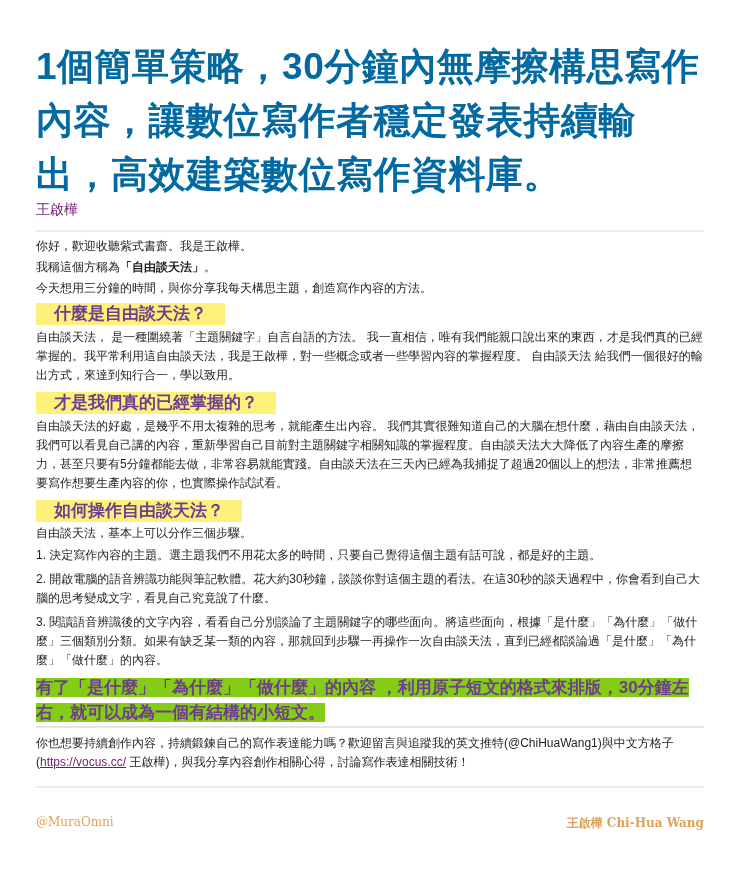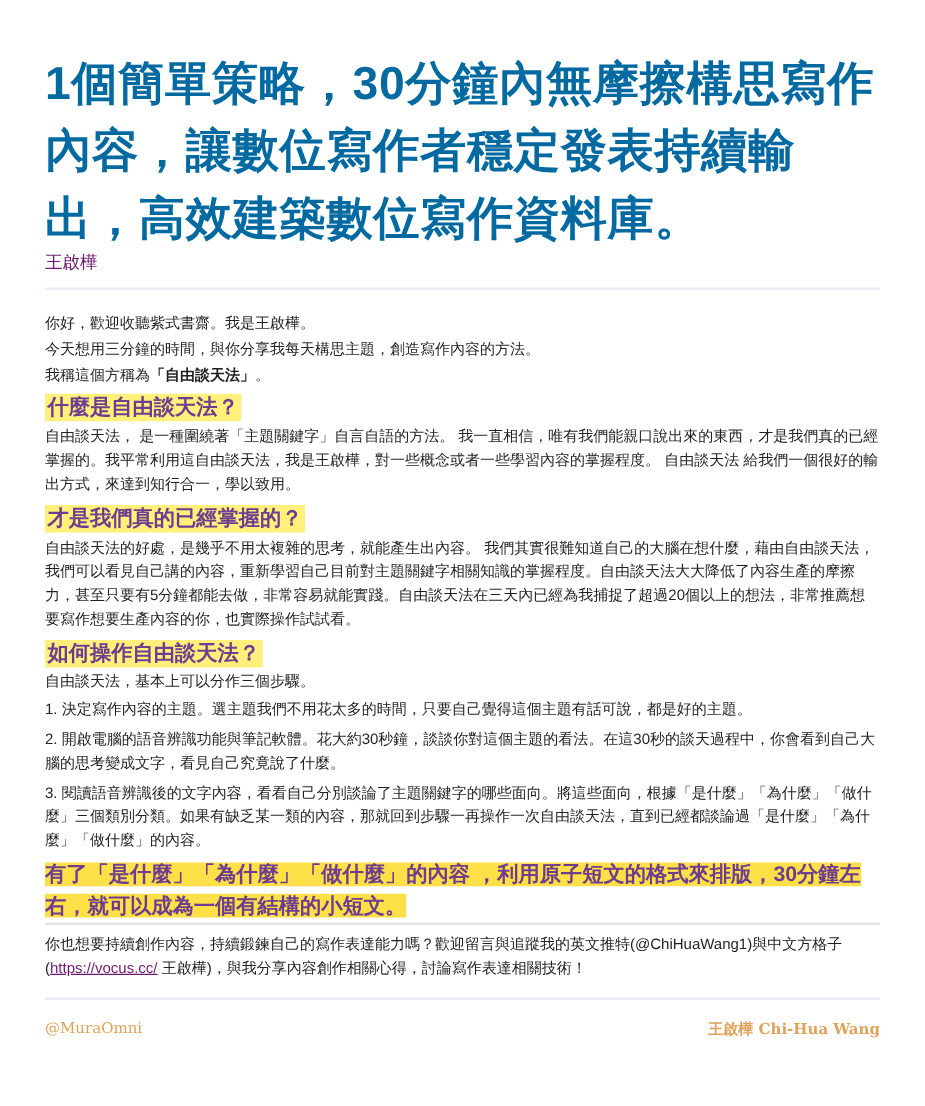--- a/index.html
+++ b/index.html
@@ -3,48 +3,48 @@
   <meta charset="utf-8">
   <style>
     html, body { margin: 0; padding: 0; background: #ffffff; }
     body { width: 740px; height: 885px; position: relative; overflow: hidden;
            font-family: "Liberation Sans", "DejaVu Sans", sans-serif; color: #1f1f1f; }
     .page { position: absolute; left: 36px; top: 0; width: 668px; }
     .title { margin: 40px 0 0 0; font-size: 37px; line-height: 54px; font-weight: bold;
              color: #0369a1; letter-spacing: 0.5px; }
     .author { font-size: 14px; color: #701a75; margin-top: -2px; line-height: 18px; }
     .rule { height: 2px; background: #eceaf7; margin: 12px 0 0 0; }
-    .body { margin-top: 18px; font-size: 12px; line-height: 16px; }
+    .body { margin-top: 6px; font-size: 12px; line-height: 16px; }
     .body p { margin: 0 0 5px 0; }
     .bold { font-weight: bold; }
     .h2 { display: inline-block; background: #fdf17c; color: #6f3d8f; font-size: 17px;
-          line-height: 22px; font-weight: bold; padding: 0 2px; margin: 2px 0 3px 0; }
+          line-height: 22px; font-weight: bold; padding: 0 18px; margin: 2px 0 3px 0; }
     .para { line-height: 19px; }
     .callout { margin: 4px 0 0 0; font-size: 17px; line-height: 25px; font-weight: bold; color: #6f3d8f; }
-    .callout span { background: #fde047; box-decoration-break: clone; -webkit-box-decoration-break: clone; }
+    .callout span { background: #84cc16; box-decoration-break: clone; -webkit-box-decoration-break: clone; }
     .rule2 { height: 2px; background: #e6e6e6; margin: 1px 0 6px 0; }
     .link { color: #701a75; text-decoration: underline; }
     .rule3 { height: 2px; background: #eceaf7; margin: 14px 0 0 0; }
     .footer { position: absolute; top: 815px; left: 36px; width: 668px; font-family: "DejaVu Serif", serif;
               font-size: 12px; color: #e0a25a; }
     .footer .l { position: absolute; left: 0; }
     .footer .r { position: absolute; right: 0; font-weight: bold; }
   </style>
 </head>
 <body>
 
 <div class="page">
   <div class="title">1個簡單策略，30分鐘內無摩擦構思寫作內容，讓數位寫作者穩定發表持續輸出，高效建築數位寫作資料庫。</div>
   <div class="author">王啟樺</div>
   <div class="rule"></div>
 
   <div class="body">
     <p>你好，歡迎收聽紫式書齋。我是王啟樺。</p>
+    <p><span>我稱這個方稱為</span><span class="bold">「自由談天法」</span><span>。</span></p>
     <p>今天想用三分鐘的時間，與你分享我每天構思主題，創造寫作內容的方法。</p>
-    <p><span>我稱這個方稱為</span><span class="bold">「自由談天法」</span><span>。</span></p>
 
     <div class="h2">什麼是自由談天法？</div>
     <p class="para">自由談天法， 是一種圍繞著「主題關鍵字」自言自語的方法。 我一直相信，唯有我們能親口說出來的東西，才是我們真的已經掌握的。我平常利用這自由談天法，我是王啟樺，對一些概念或者一些學習內容的掌握程度。 自由談天法 給我們一個很好的輸出方式，來達到知行合一，學以致用。</p>
 
     <div class="h2">才是我們真的已經掌握的？</div>
     <p class="para">自由談天法的好處，是幾乎不用太複雜的思考，就能產生出內容。 我們其實很難知道自己的大腦在想什麼，藉由自由談天法，我們可以看見自己講的內容，重新學習自己目前對主題關鍵字相關知識的掌握程度。自由談天法大大降低了內容生產的摩擦力，甚至只要有5分鐘都能去做，非常容易就能實踐。自由談天法在三天內已經為我捕捉了超過20個以上的想法，非常推薦想要寫作想要生產內容的你，也實際操作試試看。</p>
 
     <div class="h2">如何操作自由談天法？</div>
     <p>自由談天法，基本上可以分作三個步驟。</p>
     <p class="para">1. 決定寫作內容的主題。選主題我們不用花太多的時間，只要自己覺得這個主題有話可說，都是好的主題。</p>

